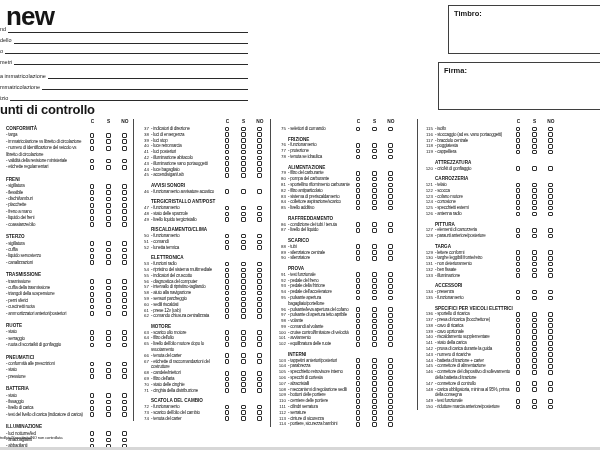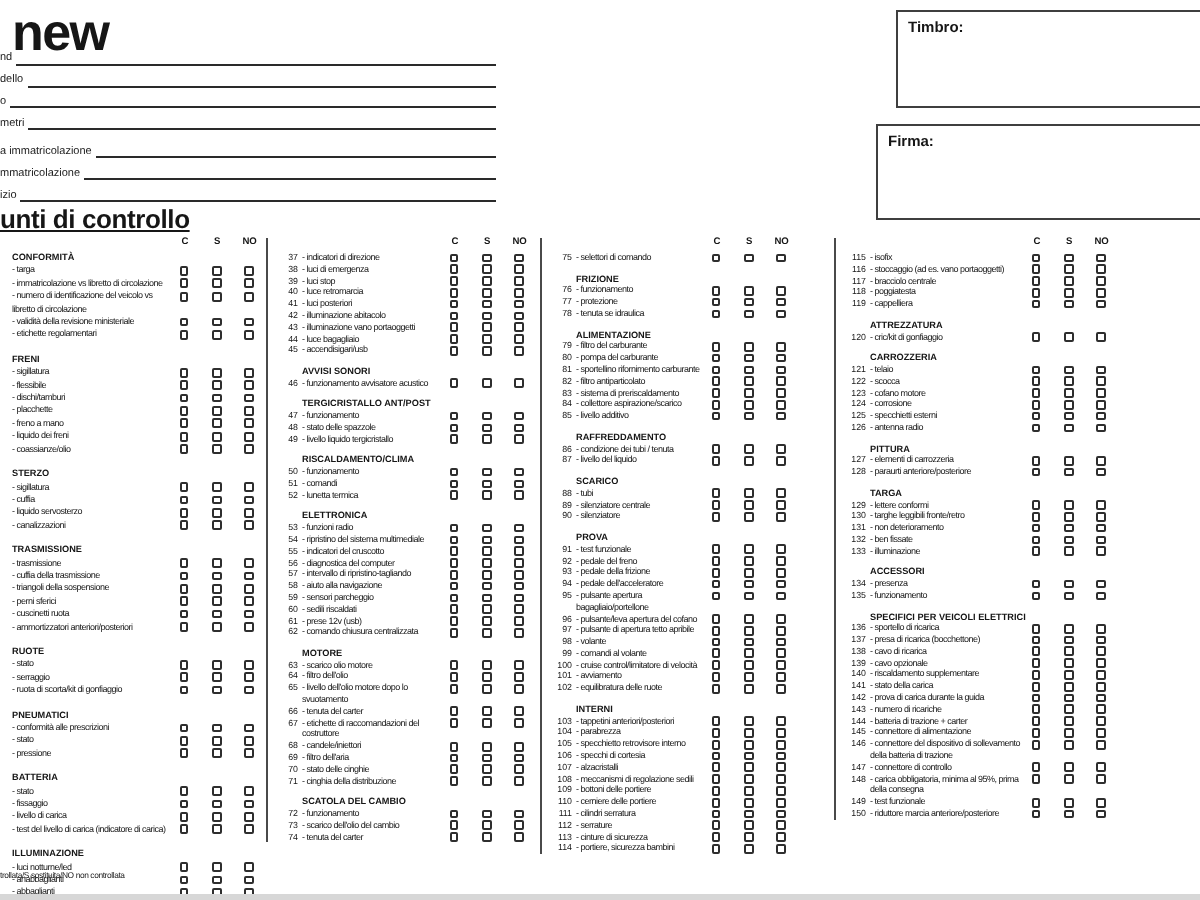--- a/index.html
+++ b/index.html
@@ -12,21 +12,21 @@
   .logo{position:absolute;left:6px;top:1px;font-size:26px;font-weight:800;letter-spacing:-0.8px;}
   .form-fields{position:absolute;left:0;top:22px;width:248px;display:flex;flex-direction:column;}
   .ffield{display:flex;align-items:flex-end;height:10.8px;}
   .ffield:nth-child(5){margin-top:3.5px;}
   .flabel{font-size:5.5px;line-height:6.5px;white-space:pre;color:#222;}
   .fline{flex:1;border-bottom:0.9px solid #2a2a2a;margin-left:2px;height:1px;}
   .box{position:absolute;border:1.5px solid #3f3f3f;background:#fff;}
   .stamp-box{left:448px;top:5px;width:168px;height:47px;}
   .signature-box{left:438px;top:62px;width:170px;height:46px;}
   .box .box-label{display:block;margin:3px 0 0 5px;font-size:7.5px;font-weight:bold;}
-  .checklist-title{position:absolute;left:0;top:102px;font-size:13px;font-weight:800;letter-spacing:-0.2px;text-decoration:underline;}
+  .checklist-title{position:absolute;left:0;top:102px;font-size:13px;font-weight:800;letter-spacing:-0.2px;}
   .checklist{position:absolute;left:0;top:119px;display:flex;align-items:flex-start;}
   .col{box-sizing:border-box;}
   .col1{width:133px;padding-left:6px;padding-right:6px;}
   .col2{width:137px;padding-left:4px;padding-right:8px;border-left:0.8px solid #4a4a4a;}
   .col3{width:147px;padding-left:4px;padding-right:24px;border-left:0.8px solid #4a4a4a;}
   .col4{width:183px;padding-left:4px;padding-right:47px;border-left:0.8px solid #4a4a4a;}
   .cshead{display:flex;justify-content:flex-end;gap:11.8px;margin-bottom:1.5px;}
   .cshead span{width:4.4px;display:flex;justify-content:center;font-size:4.8px;font-weight:bold;line-height:5.5px;}
   .sec-title{font-size:4.6px;font-weight:bold;line-height:5.8px;margin-top:4.8px;}
   .col1 .sec-title{margin-top:6px;line-height:6.4px;}

